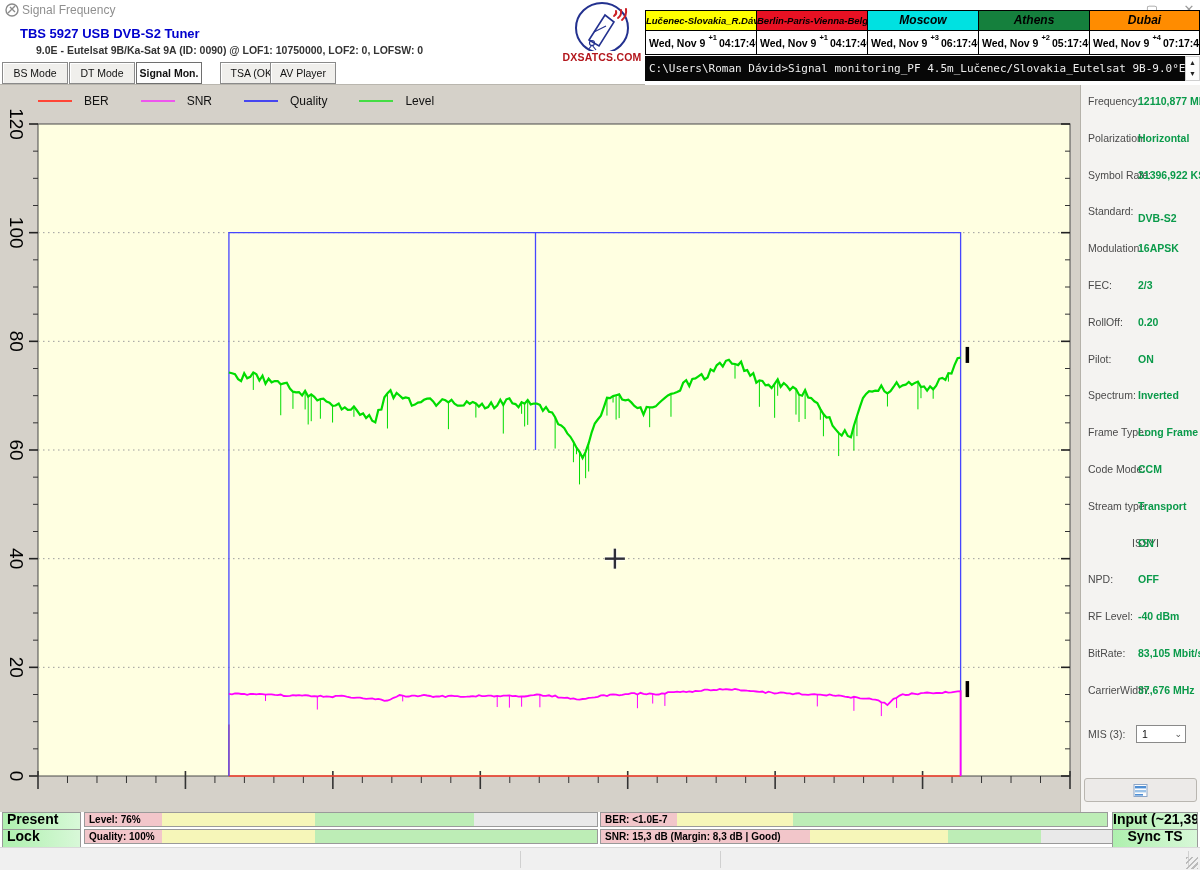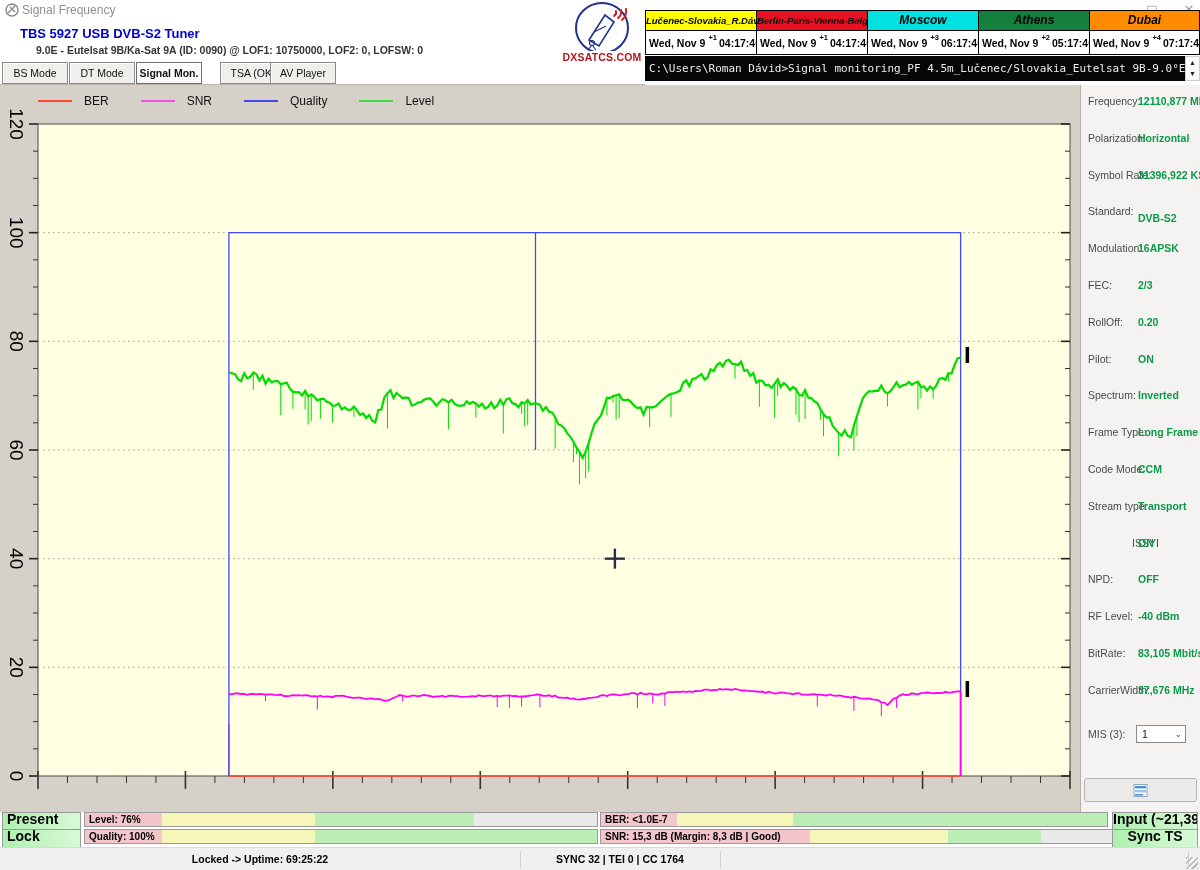--- a/index.html
+++ b/index.html
@@ -426,19 +426,17 @@
       <div class="seg" style="background: rgb(189, 237, 182); width: 17%;"></div>
       <div class="seg" style="background: rgb(233, 233, 233); width: 20%;"></div>
     </div>
     <div class="txt">SNR: 15,3 dB (Margin: 8,3 dB | Good)</div>
   </div>
 
 <div class="abs io-label center" style="left:1112px;top:812px;width:86px">Input (~21,39 Mbps)</div>
 <div class="abs io-label center" style="left:1112px;top:829px;width:86px">Sync TS</div>
 
 <div class="abs statusbar">
-  <div class="status-cell" style="left:0;width:520px">Locked -&gt; Uptime: 69:25:22</div>
-  <div class="status-cell" style="left:520px;width:200px">SYNC 32 | TEI 0 | CC 1764</div>
   <div class="status-sep" style="left:520px"></div>
   <div class="status-sep" style="left:720px"></div>
   <div class="status-sep" style="left:1188px"></div>
   <div class="grip"></div>
 </div>
 
 </body></html>

